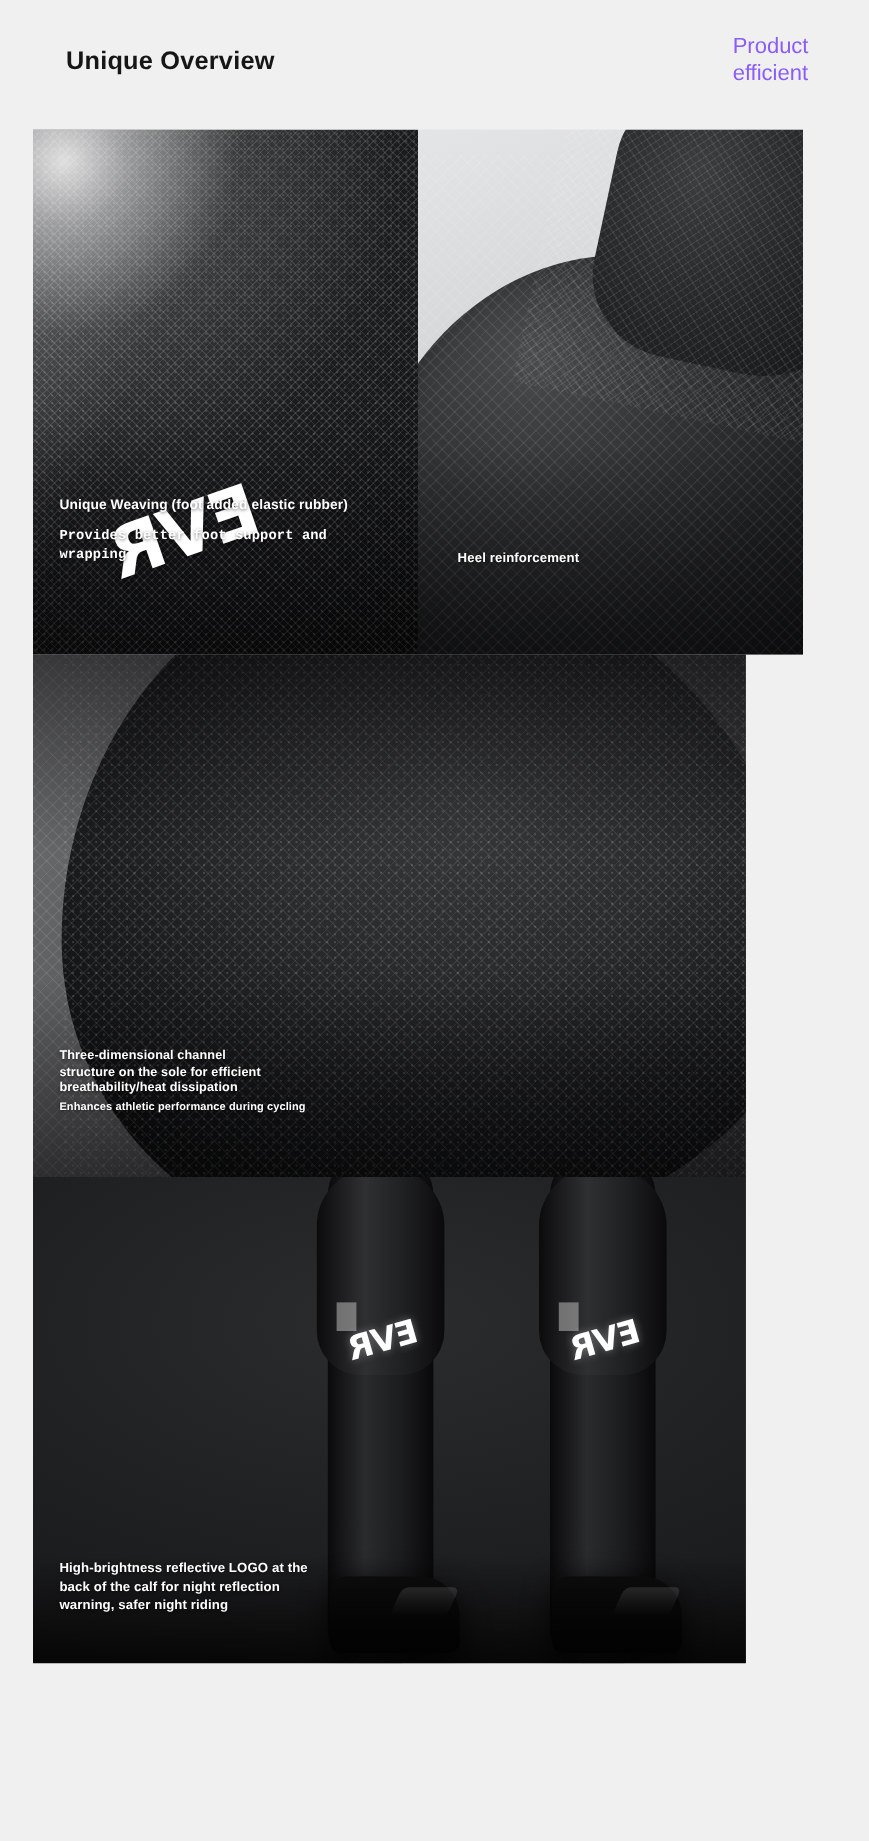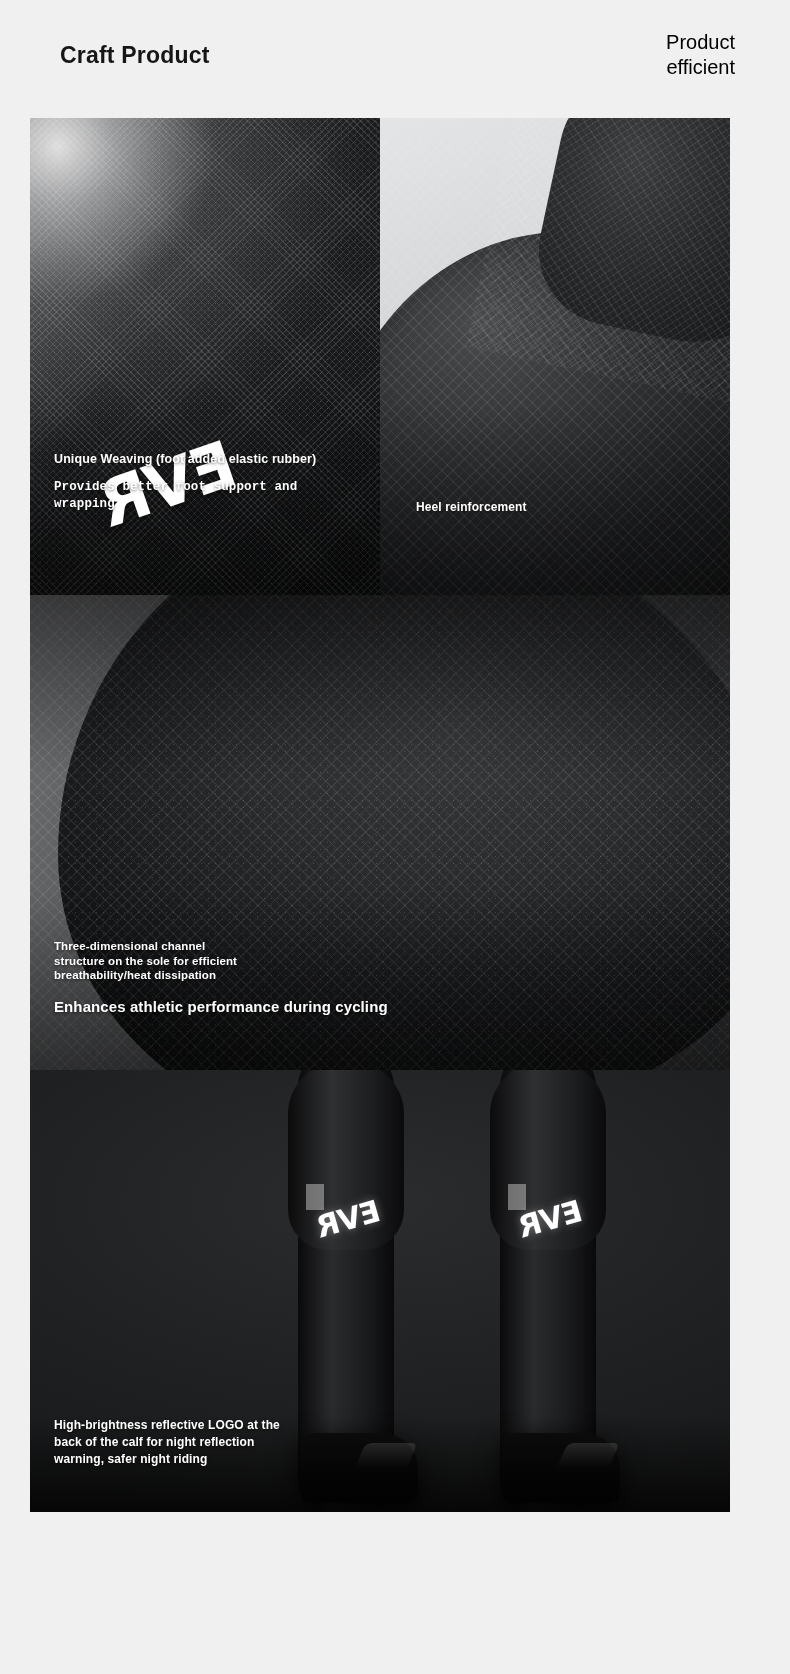--- a/index.html
+++ b/index.html
@@ -28,44 +28,43 @@
     top: 42px;
     font-size: 23px;
     font-weight: bold;
     color: #161616;
     letter-spacing: .2px;
   }
   .subtitle {
     position: absolute;
     right: 55px;
     top: 30px;
-    text-align: right;
     font-size: 20px;
     line-height: 25px;
-    color: #000000;
+    color: #8b5cf6;
     font-weight: 400;
   }
 
   
   .gallery {
     position: absolute;
     left: 30px;
     top: 118px;
     width: 700px;
   }
   .row {
     display: flex;
     width: 700px;
   }
   .cell {
     position: relative;
     overflow: hidden;
   }
   .cell.half { width: 350px; height: 477px; }
-  .cell.full { width: 700px; }
+  .cell.full { width: 648px; }
   .cell.mid  { height: 475px; }
   .cell.bottom { height: 442px; }
 
   .caption {
     position: absolute;
     left: 24px;
     right: 18px;
     color: #fff;
     text-shadow: 0 1px 3px rgba(0,0,0,.55);
   }
@@ -73,21 +72,21 @@
     font-weight: bold;
     letter-spacing: .1px;
   }
 
   
   .cap-a { bottom: 82px; font-size: 12.5px; line-height: 17px; }
   .cap-a .l2 { margin-top: 11px; font-family: Liberation Mono, monospace; }
   .cap-b { bottom: 80px; font-size: 12px; line-height: 16px; margin-left: 12px; }
   .cap-b .l2 { margin-top: 9px; }
   .cap-c { bottom: 56px; font-size: 11.5px; line-height: 14.5px; }
-  .cap-c .l2 { margin-top: 17px; font-size: 15px; }
+  .cap-c .l2 { margin-top: 3px; font-size: 10px; }
   .cap-d { bottom: 44px; font-size: 12px; line-height: 17px; }
 
   
   .photo { position: absolute; inset: 0; }
 
   
   .mesh {
     position: absolute; inset: -20%;
     background-image:
       repeating-linear-gradient(45deg, rgba(255,255,255,.085) 0 1px, transparent 1px 6px),
@@ -257,21 +256,21 @@
     position: absolute; left: 0; right: 0; bottom: 0; height: 22%;
     background: linear-gradient(to bottom, rgba(0,0,0,0), rgba(0,0,0,.75));
   }
 </style>
 </head>
 <body>
 
 <div class="page">
 
   <div class="header">
-    <div class="title">Craft Product</div>
+    <div class="title">Unique Overview</div>
     <div class="subtitle">
       <div>Product</div>
       <div>efficient</div>
     </div>
   </div>
 
   <div class="gallery">
 
     <div class="row">
 

